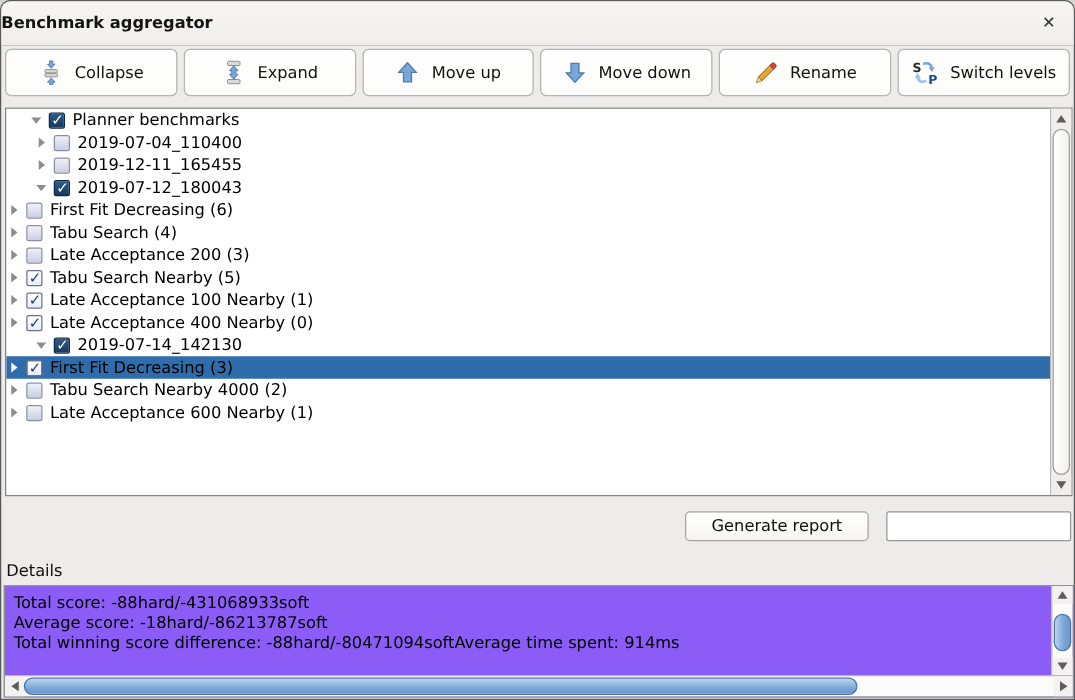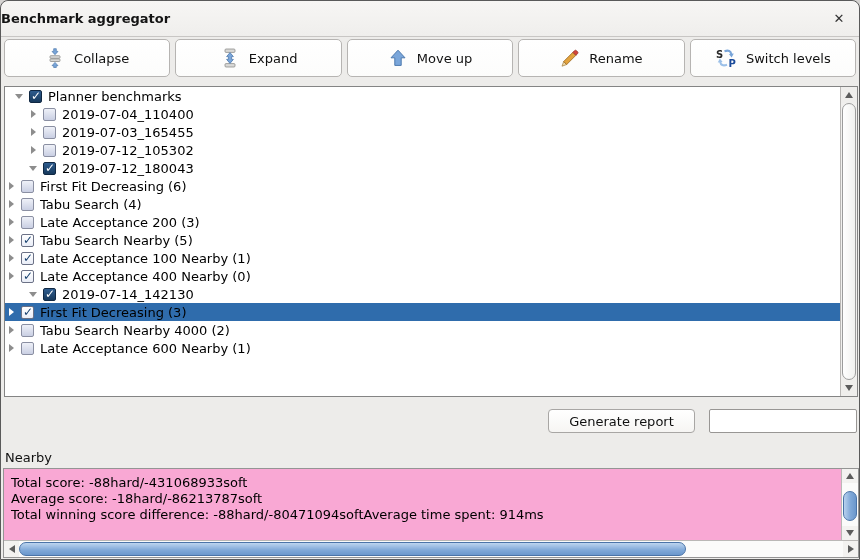--- a/index.html
+++ b/index.html
@@ -31,21 +31,21 @@
     font-size:13px; color:#111; cursor:default;
   }
   .tb-btn svg { flex:0 0 auto; display:block; }
   
   .tree-panel {
     position:absolute; left:3px; top:85px; width:854px; height:311px; box-sizing:border-box;
     background:#ffffff; border:1px solid #848484;
   }
   .tree-rows { position:absolute; left:0; top:0; right:17px; bottom:0; overflow:hidden; }
   .tree-row { height:18px; display:flex; align-items:center; font-size:13px; color:#000; white-space:nowrap; }
-  .level-0 { padding-left:8px; } .level-1 { padding-left:22px; } .level-2 { }
+  .level-0 { padding-left:18px; } .level-1 { padding-left:22px; } .level-2 { }
   .tree-row.selected { background:var(--sel,#2f6cac); }
   .expander { width:16px; height:18px; position:relative; flex:0 0 16px; }
   .expander.collapsed::after {
     content:""; position:absolute; left:4px; top:5px; width:0; height:0;
     border-left:5px solid #8d8d8d; border-top:4px solid transparent; border-bottom:4px solid transparent;
   }
   .expander.expanded::after {
     content:""; position:absolute; left:2px; top:7px; width:0; height:0;
     border-top:5px solid #8d8d8d; border-left:4px solid transparent; border-right:4px solid transparent;
   }
@@ -90,21 +90,21 @@
   }
   .report-input {
     position:absolute; left:708px; top:408px; width:148px; height:24px; box-sizing:border-box;
     background:#ffffff; border:1px solid #989694; border-radius:2px;
     font-size:13px; padding:0 4px; font-family:"DejaVu Sans","Liberation Sans",sans-serif;
   }
   
   .details-label { position:absolute; left:4px; top:449px; font-size:13px; color:#111; }
   .details-box {
     position:absolute; left:2px; top:467px; width:856px; height:90px; box-sizing:border-box;
-    background:#f9a8d4; border:1px solid #949494;
+    background:#8b5cf6; border:1px solid #949494;
   }
   .details-text { position:absolute; left:0; top:0; right:17px; bottom:17px; padding:6px 4px 0 7px; overflow:hidden; }
   .details-line { font-size:13px; line-height:16px; color:#000; white-space:nowrap; }
   .details-vscroll {
     position:absolute; right:0; top:0; width:17px; bottom:17px; box-sizing:border-box;
     background:#fbfbfa; border-left:1px solid #bab8b6; display:flex; flex-direction:column;
   }
   .details-vscroll .sb { flex:0 0 14px; background:#f3f2f0; }
   .vtrack { flex:1; position:relative; }
   .vthumb-blue {
@@ -150,20 +150,26 @@
         <rect x="5" y="15.6" width="10" height="3.4" rx="1" fill="#d9d9d7" stroke="#8e8e8c" stroke-width="0.8"></rect>
         <path d="M10 4.6 L13.4 8.6 H11.6 V11.4 H13.4 L10 15.4 L6.6 11.4 H8.4 V8.6 H6.6 Z" fill="#7aa6da" stroke="#4e7aae" stroke-width="0.8"></path>
       </svg>
       <span>Expand</span>
     </div>
     <div class="tb-btn">
       <svg width="20" height="20" viewBox="0 0 20 20">
         <path d="M10 2.2 L17 9.8 H13.2 V17.4 H6.8 V9.8 H3 Z" fill="#7aa6da" stroke="#4e7aae" stroke-width="1"></path>
       </svg>
       <span>Move up</span>
+    </div>
+    <div class="tb-btn">
+      <svg width="20" height="20" viewBox="0 0 20 20">
+        <path d="M10 17.8 L3 10.2 H6.8 V2.6 H13.2 V10.2 H17 Z" fill="#7aa6da" stroke="#4e7aae" stroke-width="1"></path>
+      </svg>
+      <span>Move down</span>
     </div>
     <div class="tb-btn">
       <svg width="20" height="20" viewBox="0 0 20 20">
         <path d="M2 18.2 L3.7 13.5 L6.7 16.5 Z" fill="#f2dcab" stroke="#a07a38" stroke-width="0.7"></path>
         <path d="M3.7 13.5 L12.9 4.3 L15.9 7.3 L6.7 16.5 Z" fill="#e3a33d" stroke="#99661f" stroke-width="0.8"></path>
         <path d="M12.9 4.3 L14.5 2.7 Q15.5 1.7 16.5 2.7 L17.5 3.7 Q18.5 4.7 17.5 5.7 L15.9 7.3 Z" fill="#d4443a" stroke="#93322a" stroke-width="0.8"></path>
       </svg>
       <span>Rename</span>
     </div>
     <div class="tb-btn">
@@ -187,26 +193,21 @@
           <span class="tree-label">Planner benchmarks</span>
         </div>
         <div class="tree-row level-1">
           <span class="expander collapsed"></span>
           <span class="checkbox cb-unchecked"></span>
           <span class="tree-label">2019-07-04_110400</span>
         </div>
         <div class="tree-row level-1">
           <span class="expander collapsed"></span>
           <span class="checkbox cb-unchecked"></span>
-          <span class="tree-label">2019-07-03_165455</span>
-        </div>
-        <div class="tree-row level-1">
-          <span class="expander collapsed"></span>
-          <span class="checkbox cb-unchecked"></span>
-          <span class="tree-label">2019-07-12_105302</span>
+          <span class="tree-label">2019-12-11_165455</span>
         </div>
         <div class="tree-row level-1">
           <span class="expander expanded"></span>
           <span class="checkbox cb-mixed"></span>
           <span class="tree-label">2019-07-12_180043</span>
         </div>
         <div class="tree-row level-2">
           <span class="expander collapsed"></span>
           <span class="checkbox cb-unchecked"></span>
           <span class="tree-label">First Fit Decreasing (6)</span>
@@ -266,21 +267,21 @@
           <span class="tri down"></span>
         </div>
     </div>
   </div>
 
   <div class="gen-btn">
     <span>Generate report</span>
   </div>
   <input class="report-input" type="text" value="" style="">
 
-  <div class="details-label">Nearby</div>
+  <div class="details-label">Details</div>
   <div class="details-box">
     <div class="details-text">
         <div class="details-line">Total score: -88hard/-431068933soft</div>
         <div class="details-line">Average score: -18hard/-86213787soft</div>
         <div class="details-line">Total winning score difference: -88hard/-80471094softAverage time spent: 914ms</div>
       </div>
     <div class="details-vscroll">
       <div class="sb">
           <span class="tri up"></span>
         </div>

